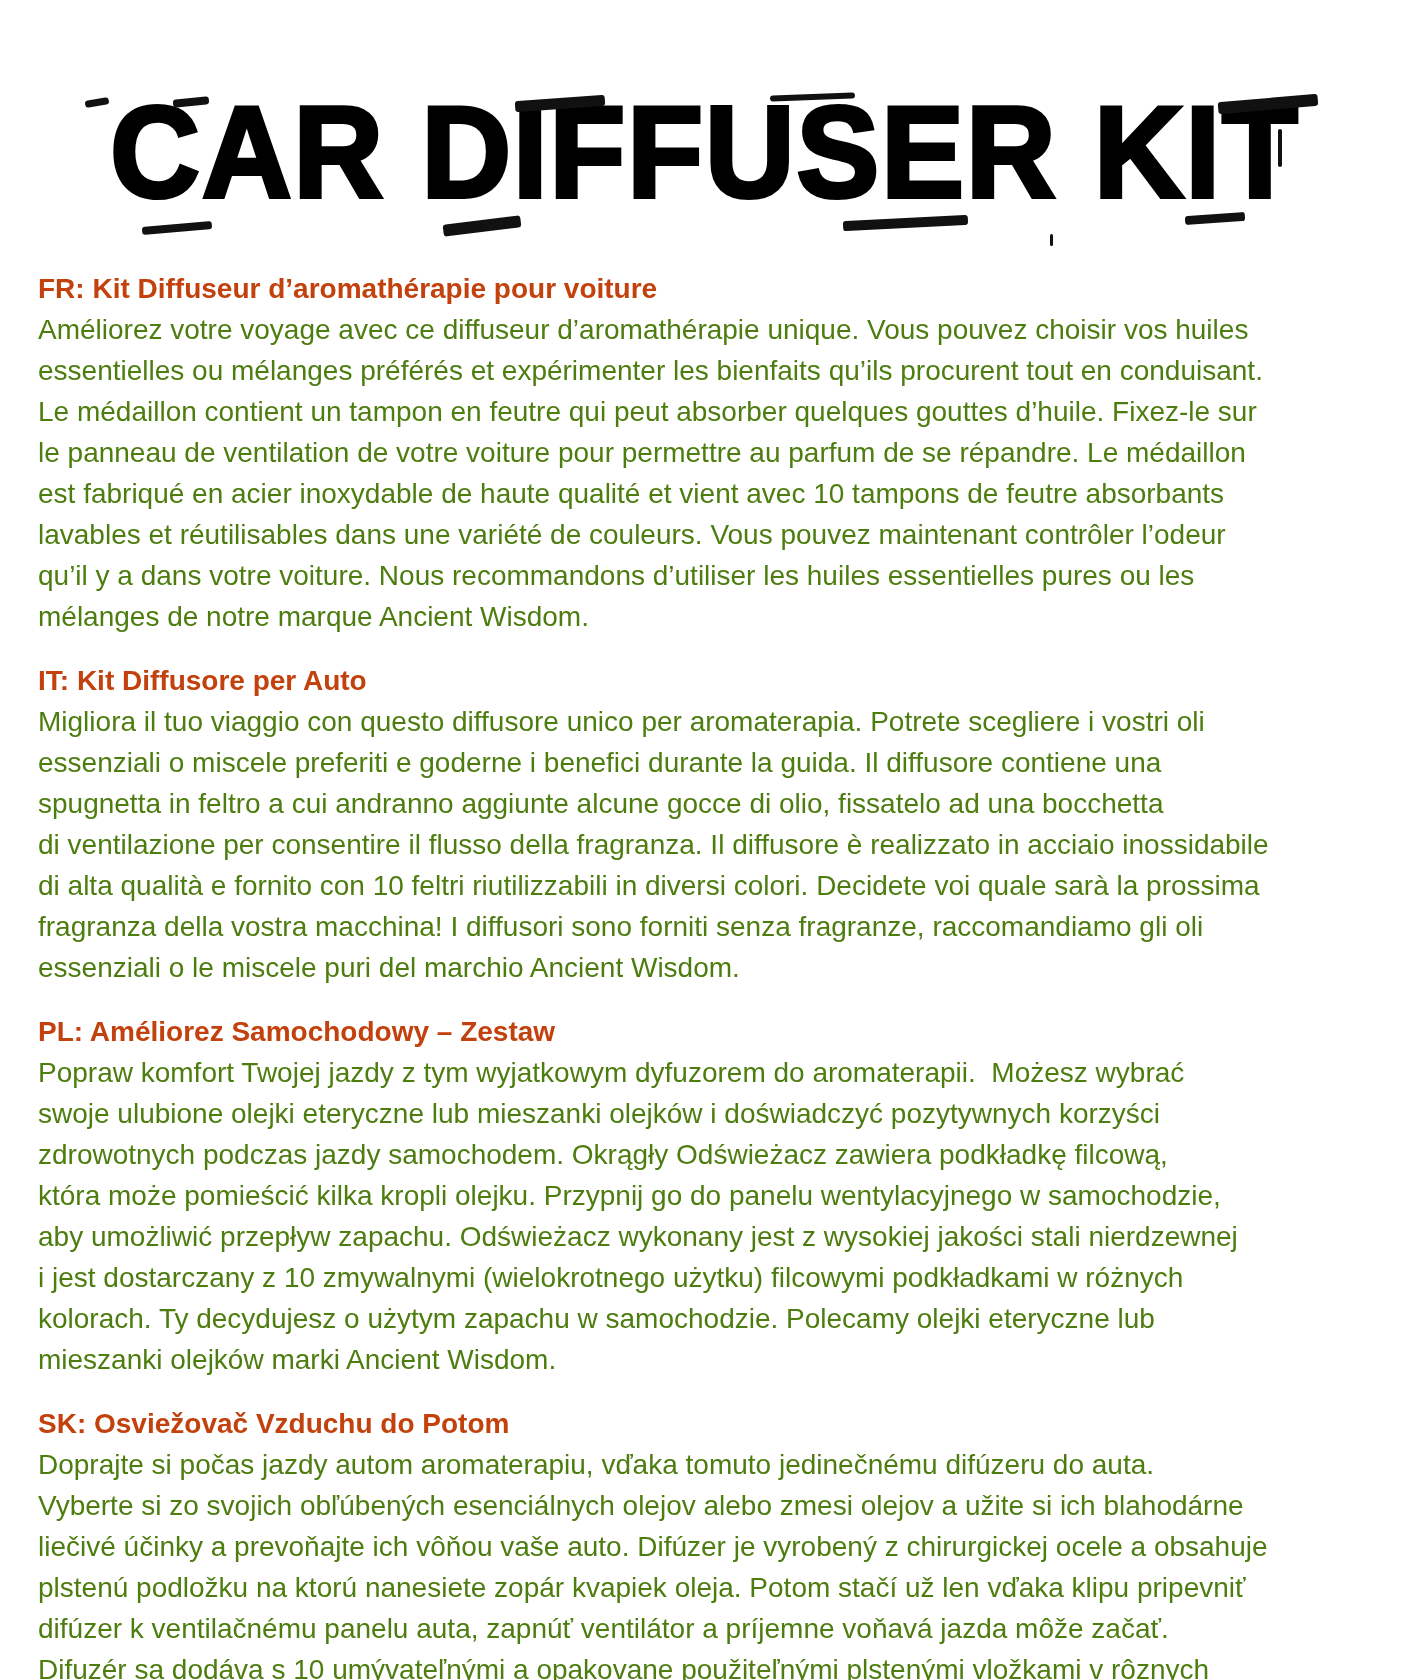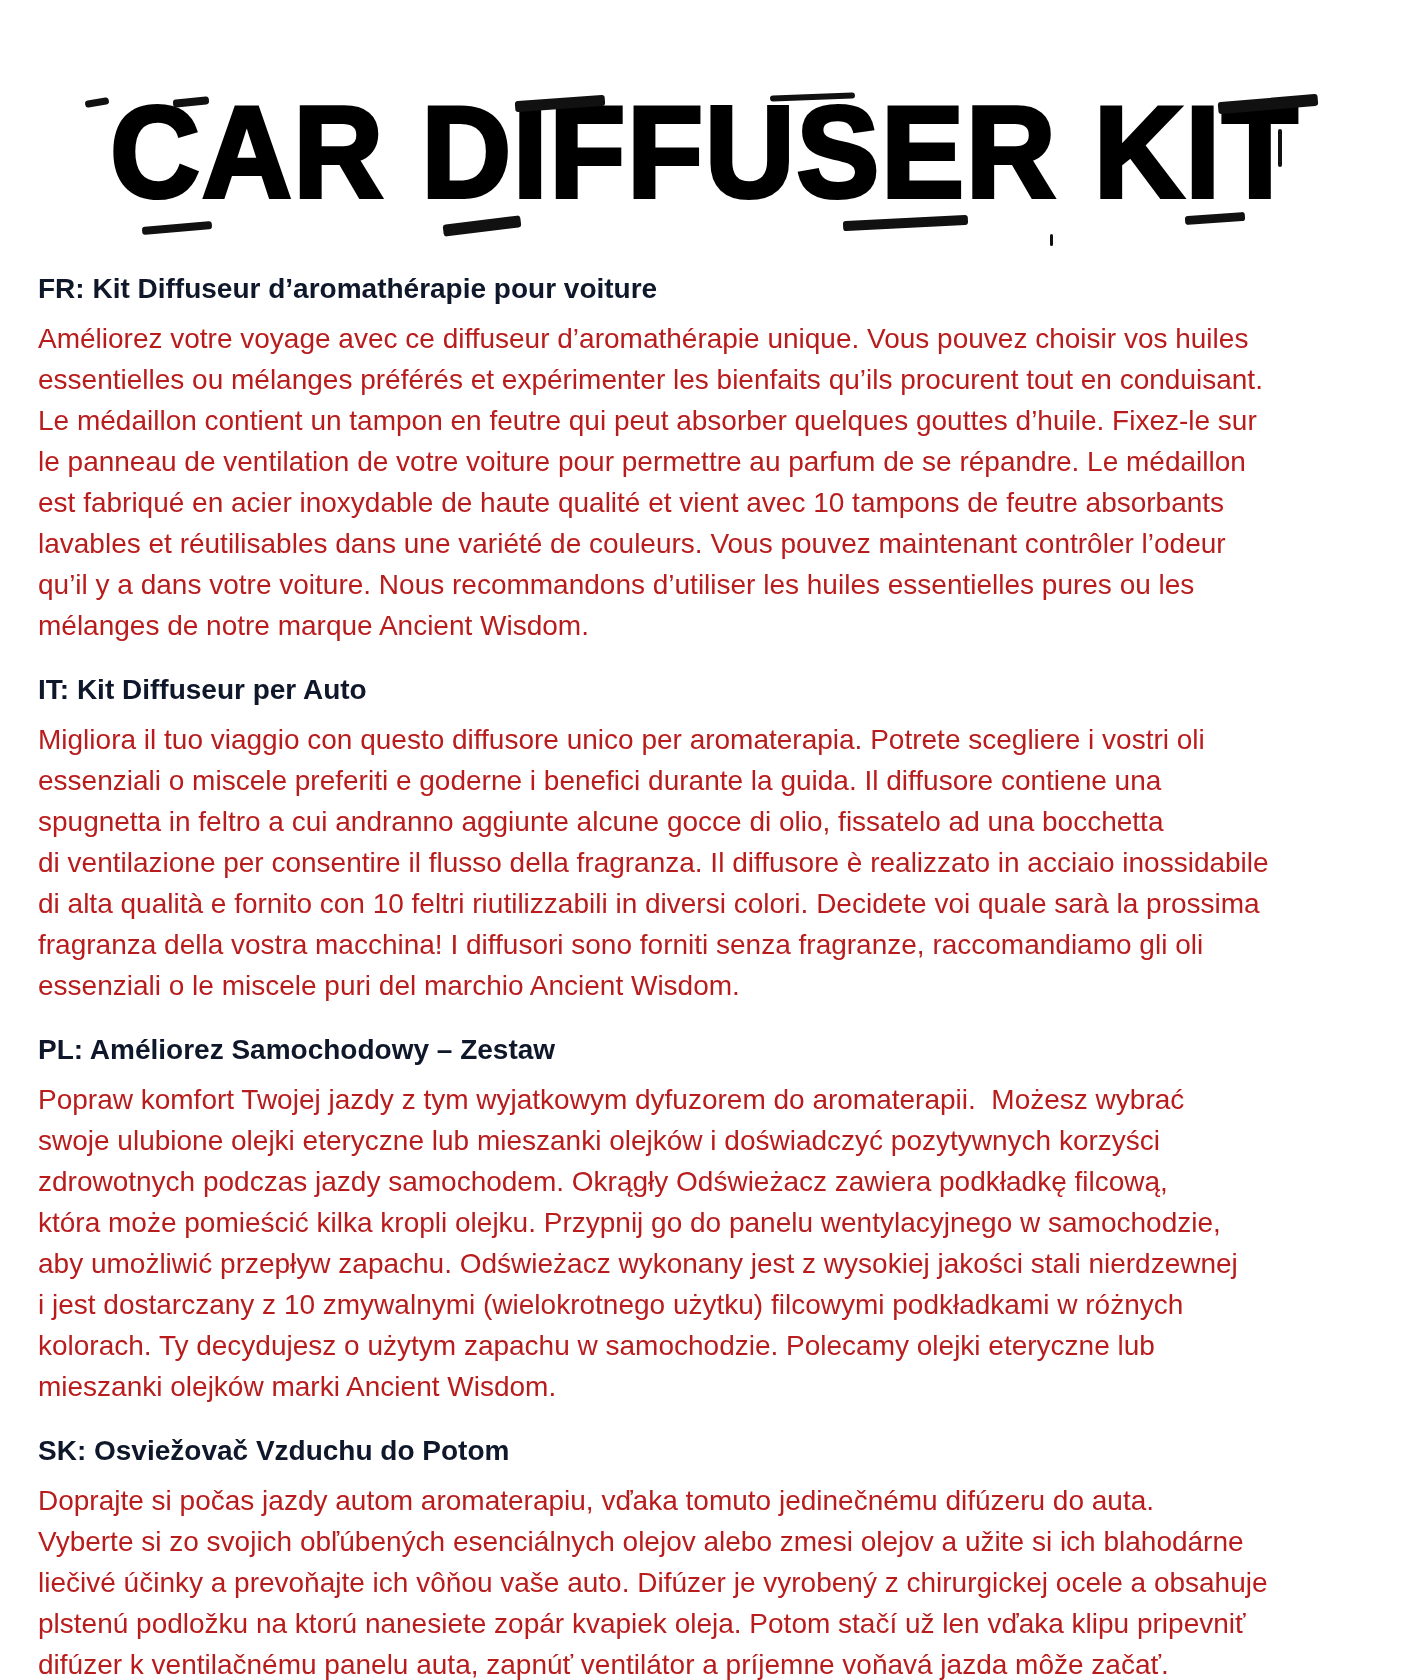--- a/index.html
+++ b/index.html
@@ -48,29 +48,28 @@
   }
   
   .content {
     padding: 0 20px 40px 38px;
   }
   .section { margin-bottom: 23px; }
   .section-heading {
     font-size: 28px;
     line-height: 41px;
     font-weight: 700;
-    color: #0f172a;
+    color: #c2410c;
   }
   .section-body {
     font-size: 28px;
     line-height: 41px;
     font-weight: 400;
-    color: #b91c1c;
+    color: #4d7c0f;
     white-space: pre-wrap;
-    margin-top: 9px;
   }
 </style>
 </head>
 <body>
 
 <div class="page">
 
   <div class="hero">
     <div class="hero-title">CAR DIFFUSER KIT</div>
 
@@ -95,21 +94,21 @@
 essentielles ou mélanges préférés et expérimenter les bienfaits qu’ils procurent tout en conduisant.
 Le médaillon contient un tampon en feutre qui peut absorber quelques gouttes d’huile. Fixez-le sur
 le panneau de ventilation de votre voiture pour permettre au parfum de se répandre. Le médaillon
 est fabriqué en acier inoxydable de haute qualité et vient avec 10 tampons de feutre absorbants
 lavables et réutilisables dans une variété de couleurs. Vous pouvez maintenant contrôler l’odeur
 qu’il y a dans votre voiture. Nous recommandons d’utiliser les huiles essentielles pures ou les
 mélanges de notre marque Ancient Wisdom.</div>
     </div>
 
     <div class="section">
-      <div class="section-heading">IT: Kit Diffuseur per Auto</div>
+      <div class="section-heading">IT: Kit Diffusore per Auto</div>
       <div class="section-body">Migliora il tuo viaggio con questo diffusore unico per aromaterapia. Potrete scegliere i vostri oli
 essenziali o miscele preferiti e goderne i benefici durante la guida. Il diffusore contiene una
 spugnetta in feltro a cui andranno aggiunte alcune gocce di olio, fissatelo ad una bocchetta
 di ventilazione per consentire il flusso della fragranza. Il diffusore è realizzato in acciaio inossidabile
 di alta qualità e fornito con 10 feltri riutilizzabili in diversi colori. Decidete voi quale sarà la prossima
 fragranza della vostra macchina! I diffusori sono forniti senza fragranze, raccomandiamo gli oli
 essenziali o le miscele puri del marchio Ancient Wisdom.</div>
     </div>
 
     <div class="section">

